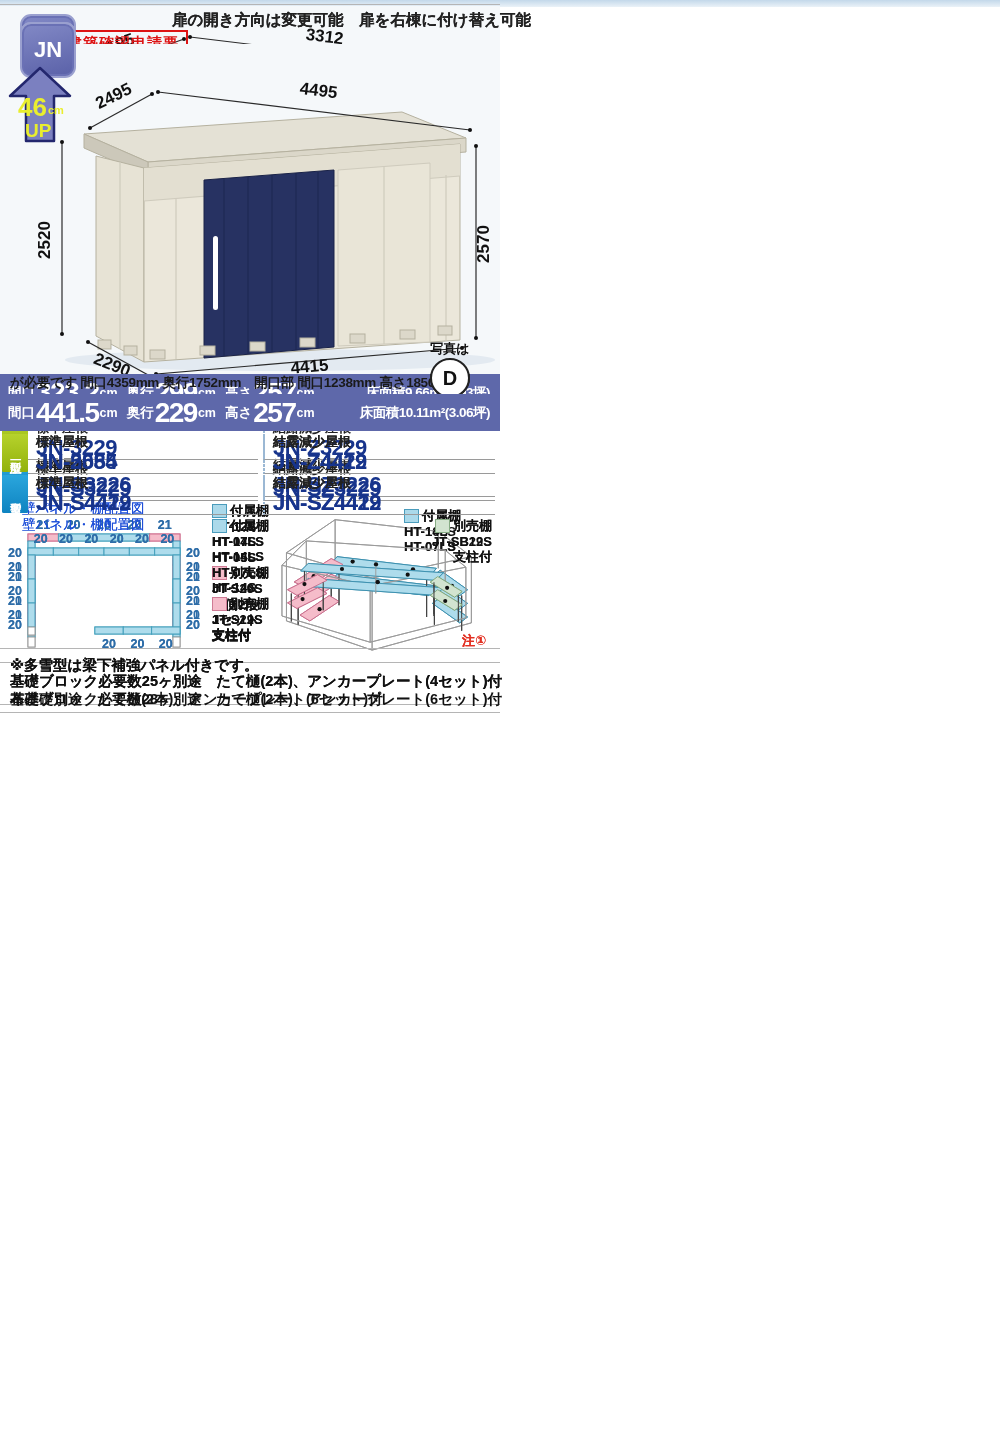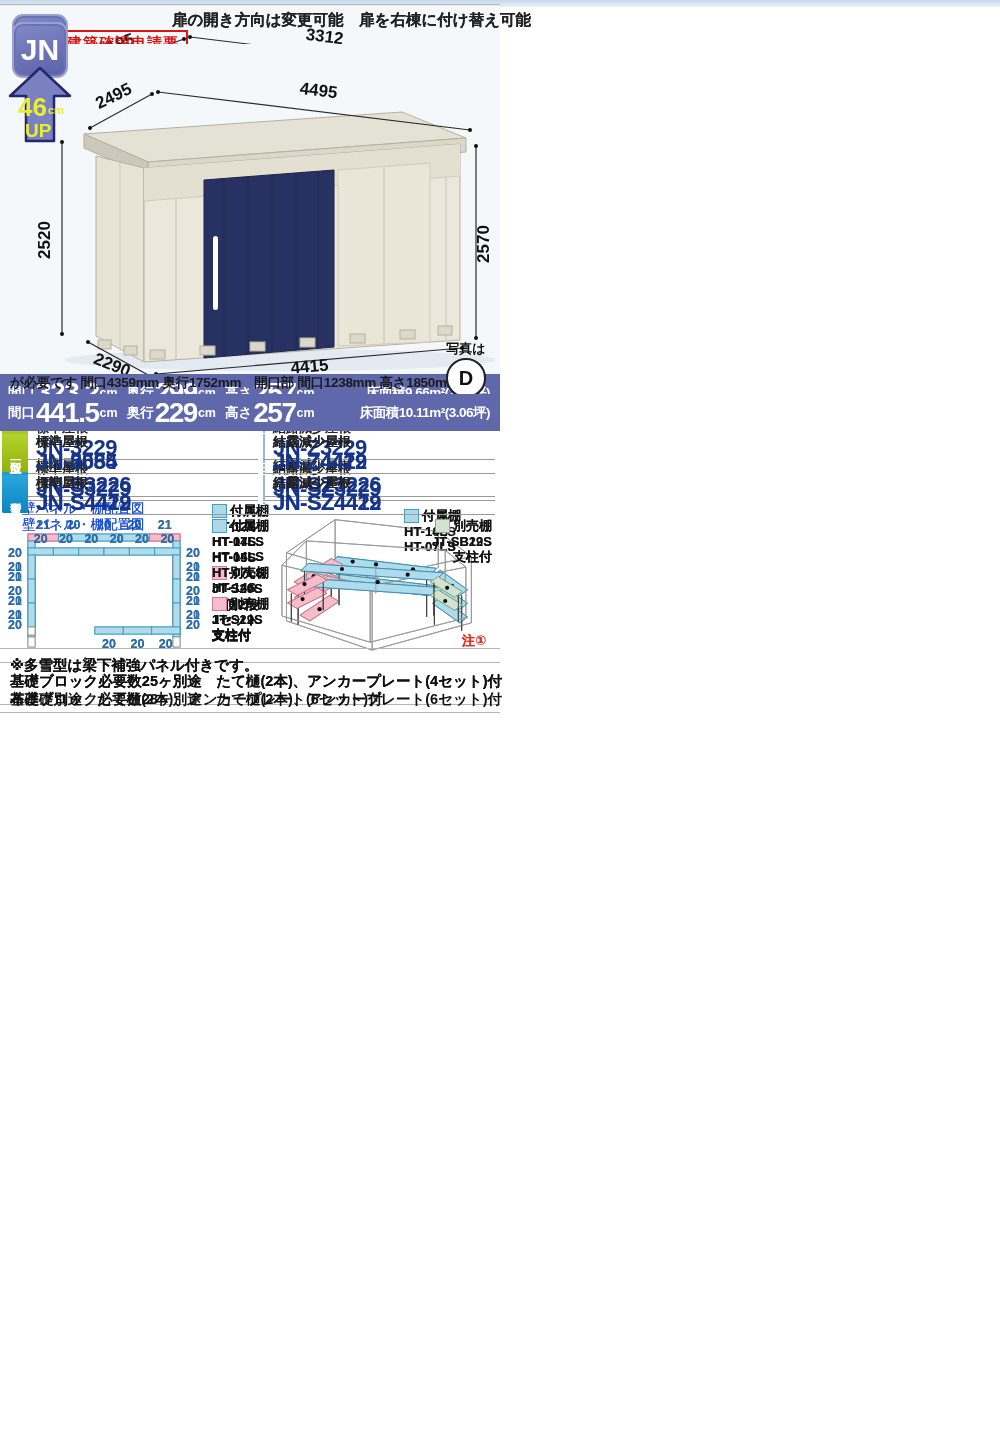--- a/index.html
+++ b/index.html
@@ -7,26 +7,26 @@
        font-family:"Liberation Sans","DejaVu Sans",sans-serif;overflow:hidden;color:#111}
   .topstrip{position:absolute;top:0;left:0;width:1000px;height:7px;
             background:linear-gradient(#c3d8ea,#eaf2f8)}
   .panel{position:absolute;width:500px}
   #p0{left:0;top:8;height:712}
   #p1{left:500;top:8;height:712}
   #p2{left:0;top:728;height:715}
   #p3{left:500;top:728;height:715}
 
   .shed{position:absolute;left:0;width:500px}
-  .jn{position:absolute;left:12px;width:52px;height:52px;border-radius:11px;
+  .jn{position:absolute;left:20px;width:52px;height:52px;border-radius:11px;
       background:linear-gradient(165deg,#8289c6,#5a61a8);border:2px solid #9aa0cf;
-      box-shadow:inset 0 0 0 2px #6a71b5;color:#fff;font-weight:bold;font-size:30px;
+      box-shadow:inset 0 0 0 2px #6a71b5;color:#fff;font-weight:bold;font-size:22px;
       display:flex;align-items:center;justify-content:center}
   .up{position:absolute;left:8px;width:64px;height:78px}
-  .photo-note{position:absolute;right:14px;text-align:center;font-size:13px;font-weight:600;line-height:1.1}
+  .photo-note{position:absolute;right:30px;text-align:center;font-size:13px;font-weight:600;line-height:1.1}
   .circ{width:36px;height:36px;border:2px solid #222;border-radius:50%;background:#fff;
         margin:2px auto 0;display:flex;align-items:center;justify-content:center;
         font-size:20px;font-weight:600}
   .inner-line{position:absolute;left:10px;font-size:13.5px;font-weight:700;color:#1a1a1a;
               white-space:nowrap;letter-spacing:-0.3px}
   .specbar{position:absolute;left:0;right:0;height:37px;background:#5e68aa;color:#fff;
            display:flex;align-items:center;padding:0 10px 0 8px;box-sizing:border-box;white-space:nowrap}
   .sl{font-size:13.5px;font-weight:700}
   .sv{font-size:28px;font-weight:700;letter-spacing:-1.5px;margin:0 1px;line-height:1}
   .su{font-size:12.5px;font-weight:700;margin-right:9px}

